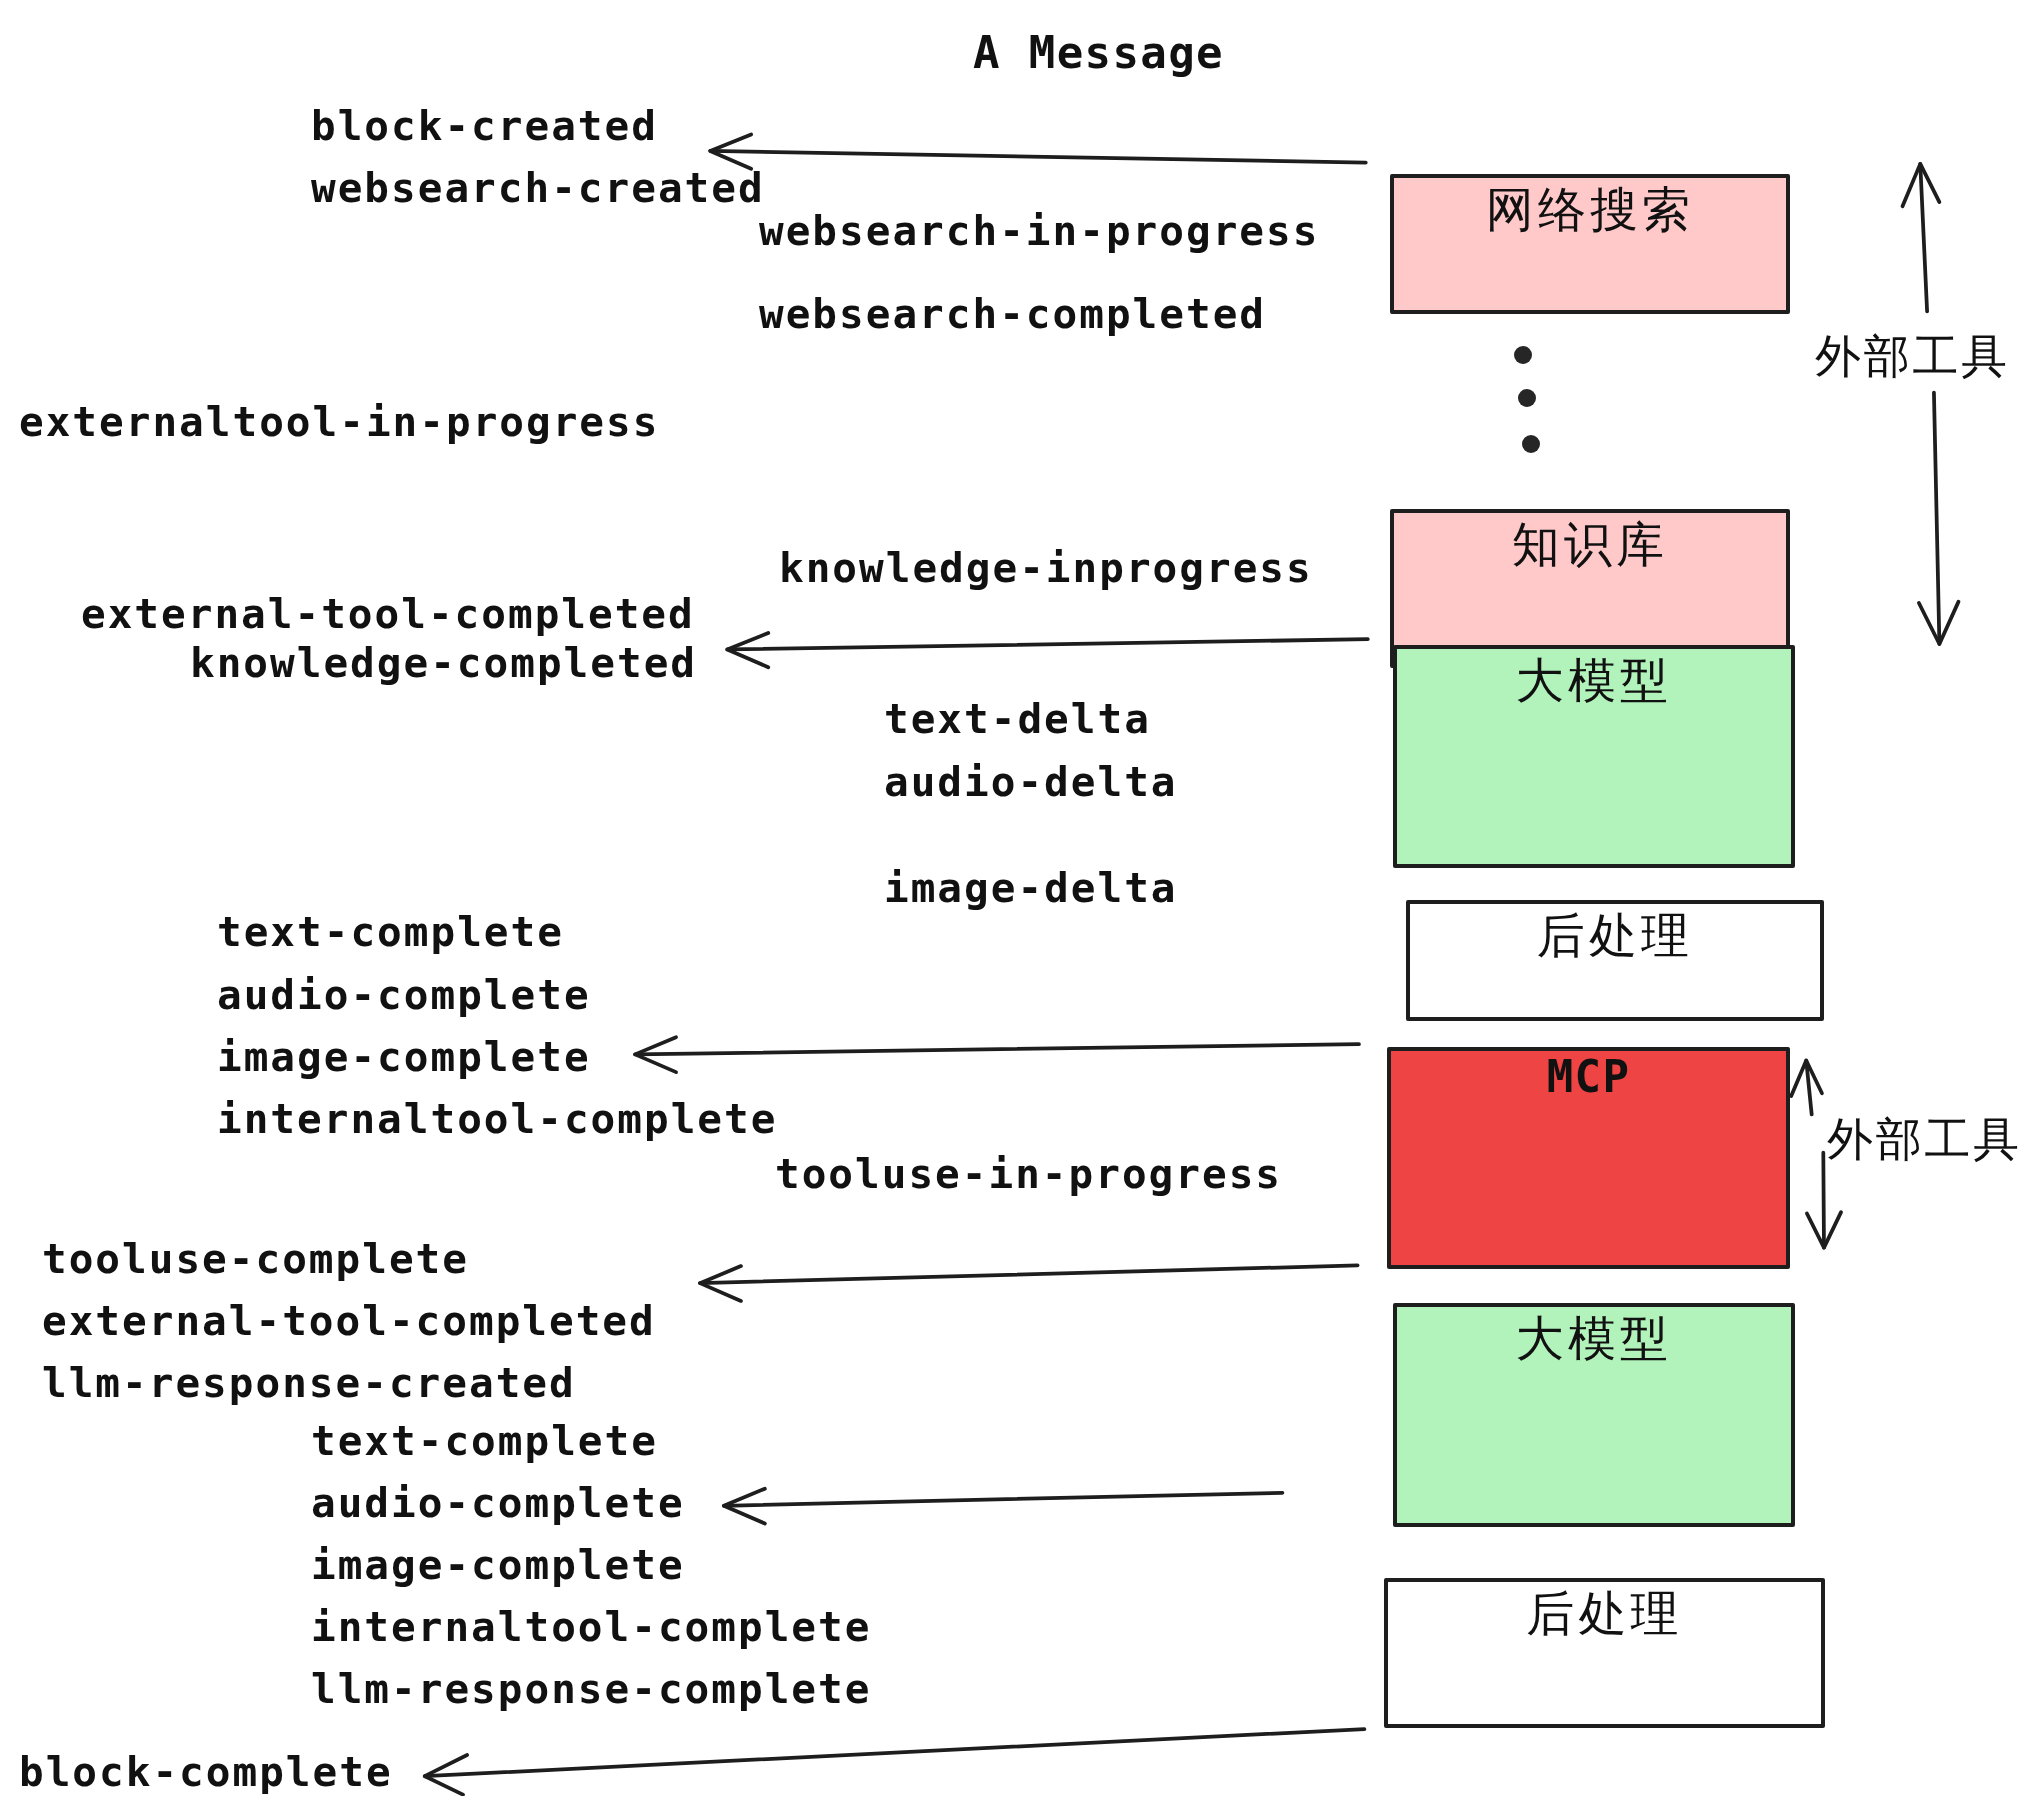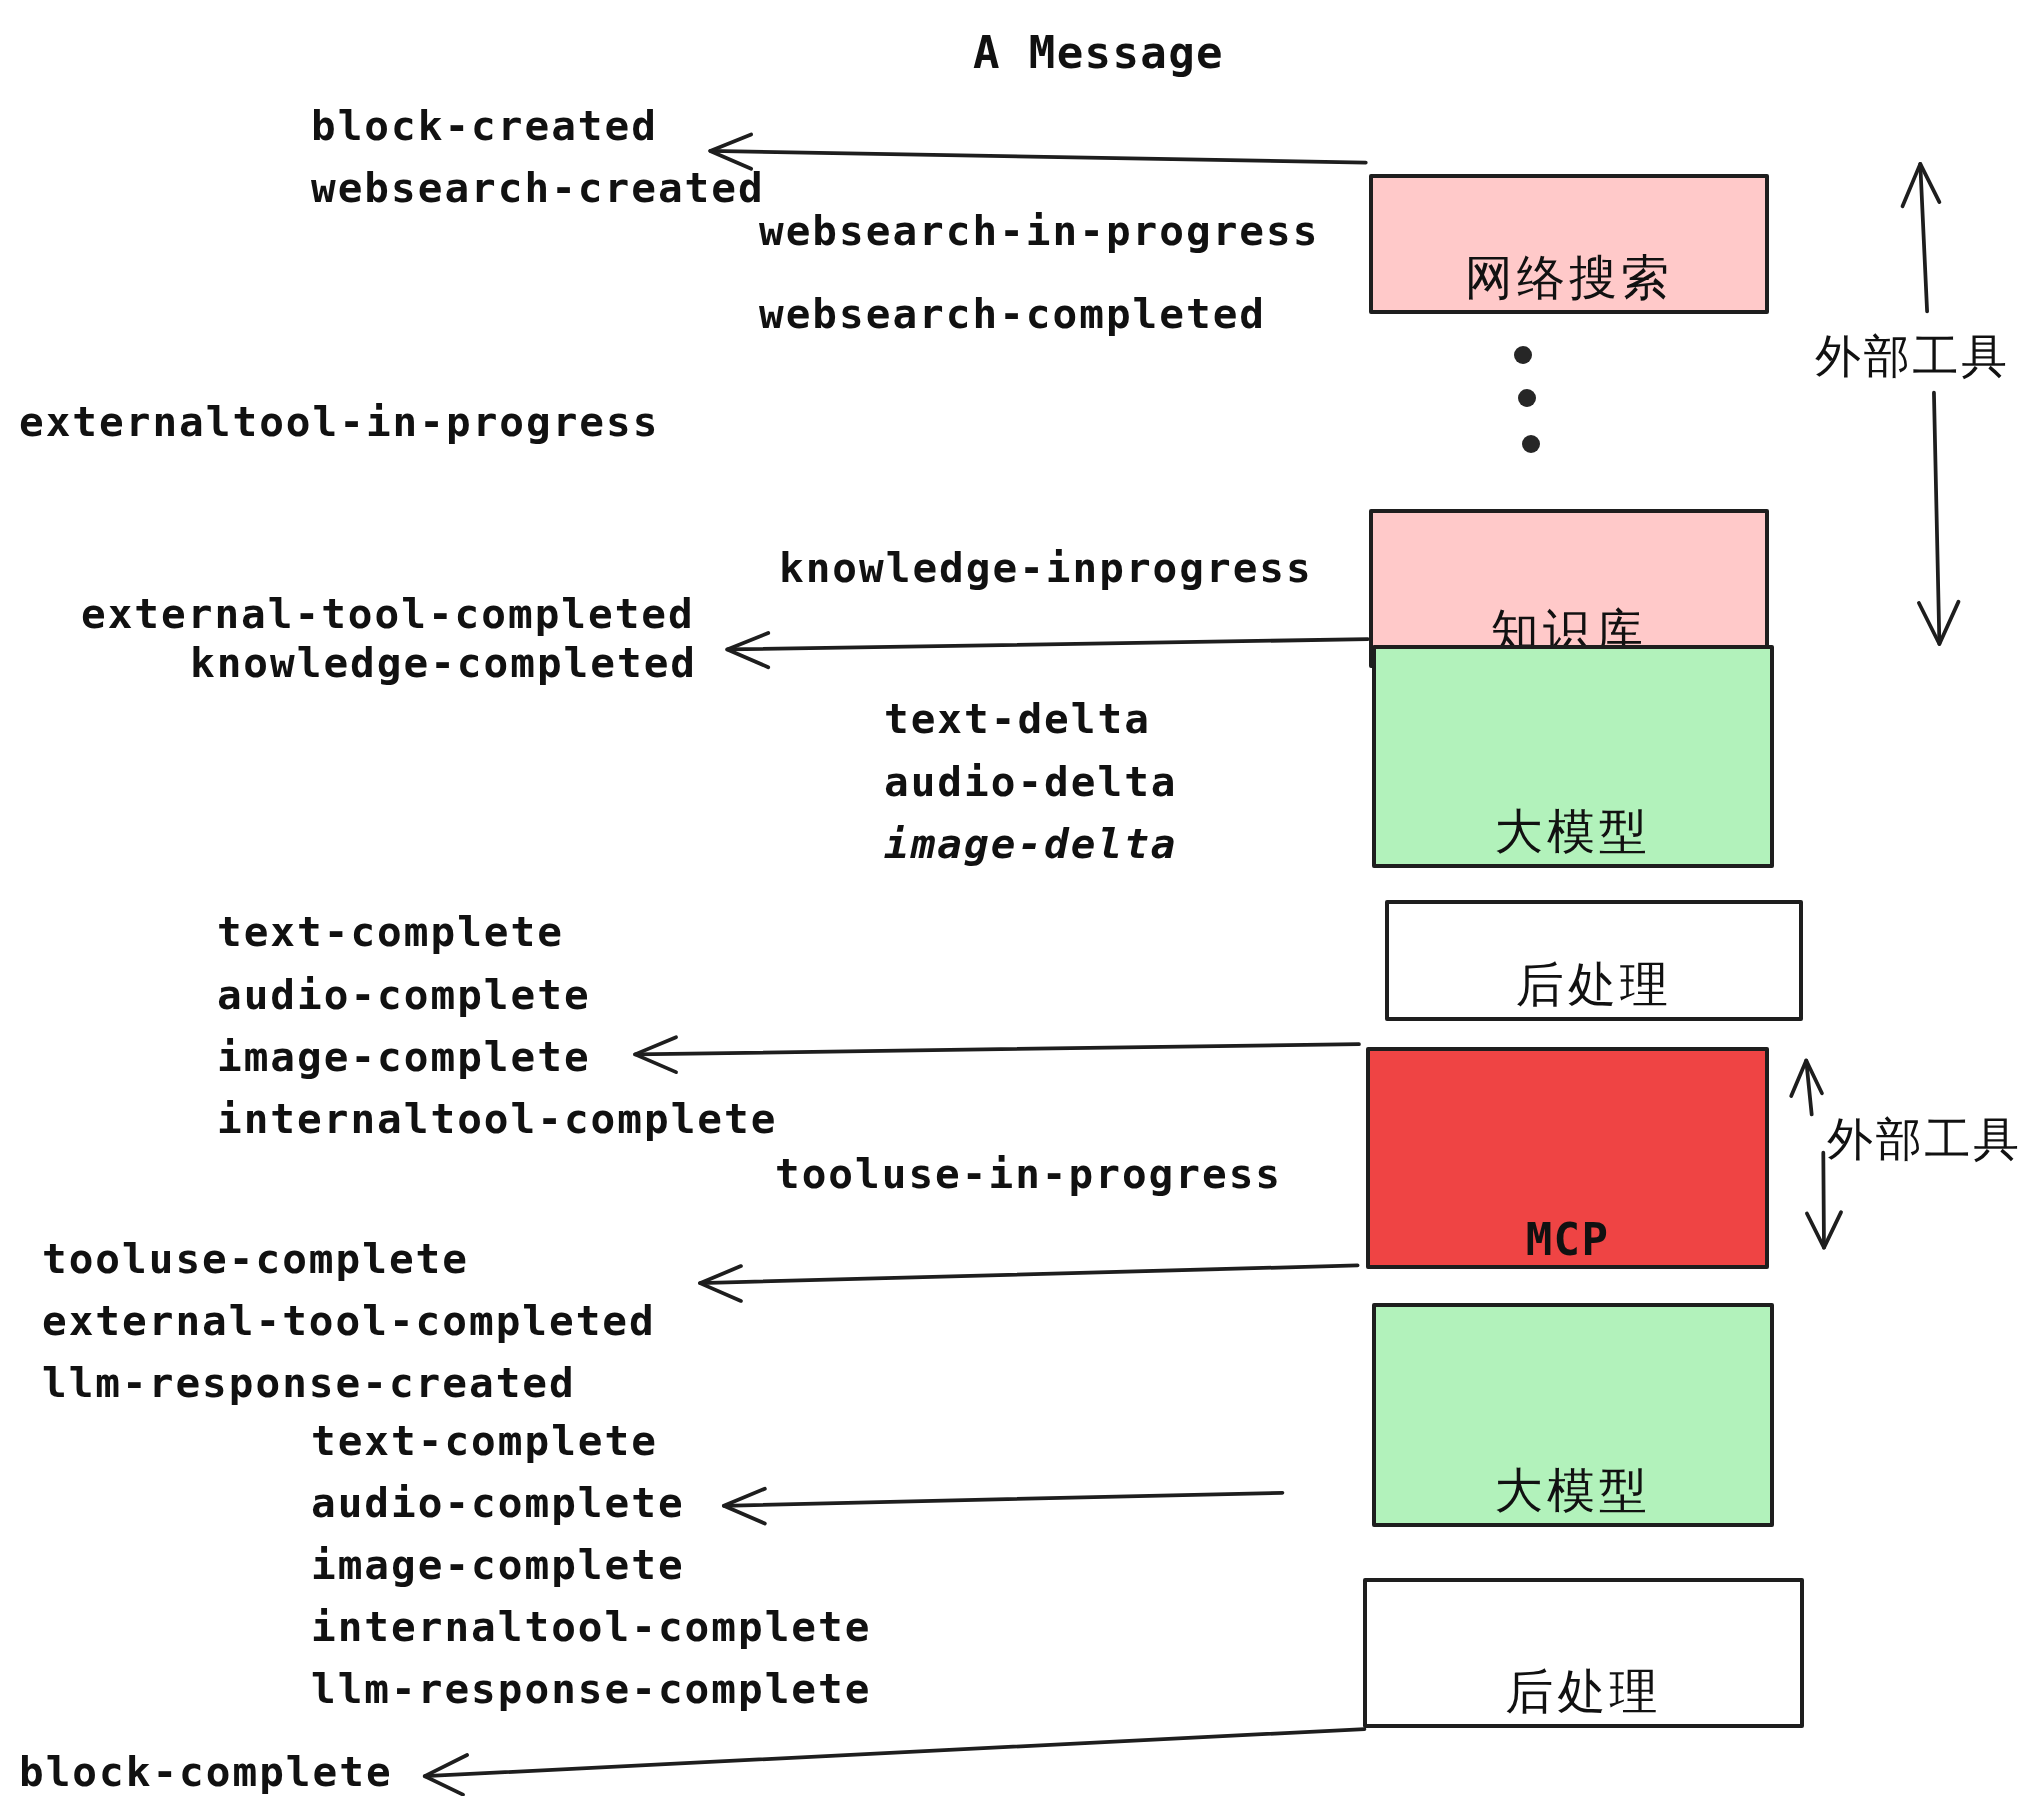--- a/index.html
+++ b/index.html
@@ -21,22 +21,23 @@
     stroke-width:5.5;
     fill:none;
     stroke-linecap:round;
     stroke-linejoin:round;
   }
   .box{
     position:absolute;
     z-index:2;
     border:4.1px solid var(--stroke);
     border-radius:2px;
-    display:flex;align-items:flex-end;justify-content:center;
+    display:flex;align-items:flex-start;justify-content:center;
     box-sizing:border-box;
+    margin-left:21px;
   }
   .box-label{
     font-family:"Liberation Sans","DejaVu Sans",sans-serif;
     font-size:48px;
     letter-spacing:4.1px;
     color:var(--text);
     white-space:nowrap;
   }
   .box-label.mono{
     font-family:"DejaVu Sans Mono","Liberation Mono",monospace;
@@ -169,21 +170,21 @@
   <div class="evt" style="left:311px;top:102px;">block-created</div>
   <div class="evt" style="left:311px;top:164px;">websearch-created</div>
   <div class="evt" style="left:759px;top:207px;">websearch-in-progress</div>
   <div class="evt" style="left:19px;top:398px;">externaltool-in-progress</div>
   <div class="evt" style="left:759px;top:290px;">websearch-completed</div>
   <div class="evt" style="left:779px;top:544px;">knowledge-inprogress</div>
   <div class="evt" style="left:81px;top:590px;">external-tool-completed</div>
   <div class="evt" style="left:190px;top:639px;">knowledge-completed</div>
   <div class="evt" style="left:884px;top:695px;">text-delta</div>
   <div class="evt" style="left:884px;top:758px;text-align:center;">audio-delta</div>
-  <div class="evt" style="left:884px;top:820px;font-style:italic;">image-delta</div>
+  <div class="evt" style="left:884px;top:864px;">image-delta</div>
   <div class="evt" style="left:217px;top:908px;">text-complete</div>
   <div class="evt" style="left:217px;top:971px;">audio-complete</div>
   <div class="evt" style="left:217px;top:1033px;">image-complete</div>
   <div class="evt" style="left:217px;top:1095px;">internaltool-complete</div>
   <div class="evt" style="left:775px;top:1150px;">tooluse-in-progress</div>
   <div class="evt" style="left:42px;top:1235px;">tooluse-complete</div>
   <div class="evt" style="left:42px;top:1297px;">external-tool-completed</div>
   <div class="evt" style="left:42px;top:1359px;">llm-response-created</div>
   <div class="evt" style="left:311px;top:1417px;">text-complete</div>
   <div class="evt" style="left:311px;top:1479px;">audio-complete</div>

